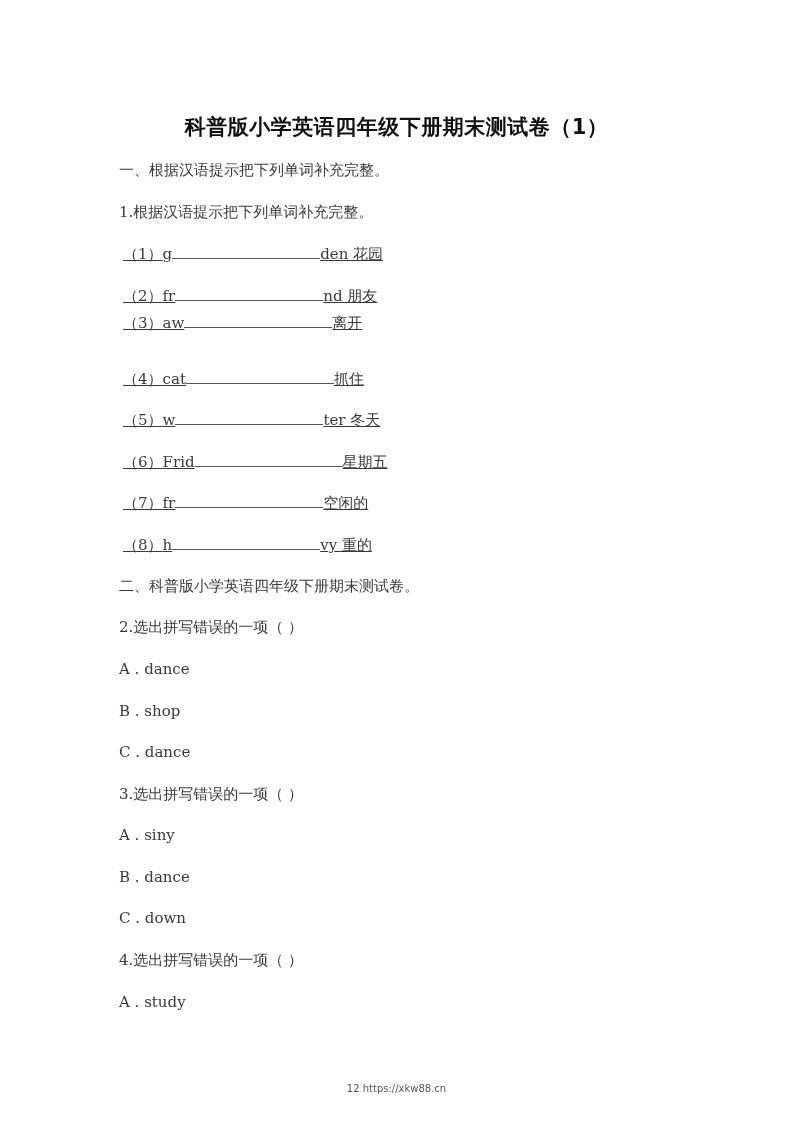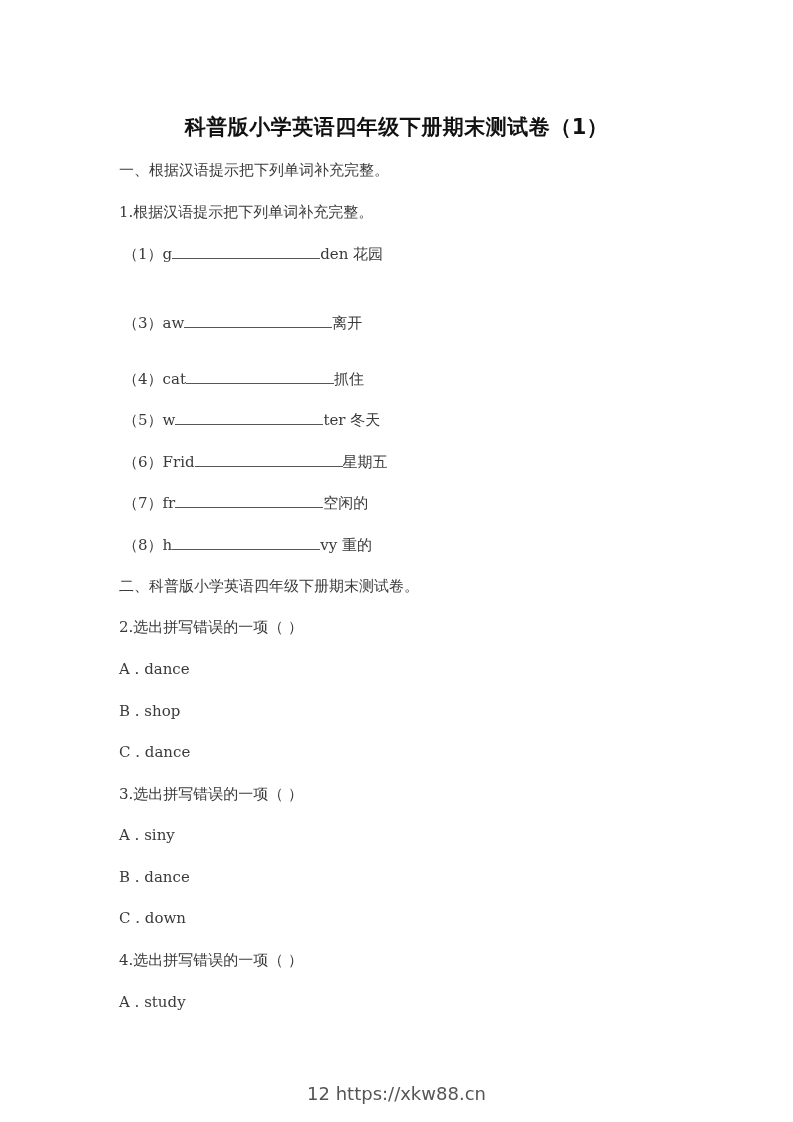--- a/index.html
+++ b/index.html
@@ -4,34 +4,35 @@
   <style>
     html, body { margin: 0; padding: 0; background: #ffffff; }
     body { width: 793px; height: 1122px; position: relative; overflow: hidden;
            font-family: "DejaVu Serif", "Liberation Serif", serif; color: #333333; }
     .page { position: absolute; left: 0; top: 0; width: 793px; height: 1122px; margin-top: 12px; }
     .title { position: absolute; left: 0; width: 793px; top: 101px; text-align: center;
              font-family: "DejaVu Sans", "Liberation Sans", sans-serif; font-weight: bold;
              font-size: 21px; color: #111111; letter-spacing: 0.5px; }
     .line { position: absolute; left: 119px; font-size: 15px; white-space: pre; color: #3a3a3a; }
     .blank { display: inline-block; border-bottom: 1px solid #555; width: 148px; height: 14px; vertical-align: baseline; }
-    .item { left: 123px; }
+    .item { left: 123px; text-decoration: underline; }
     .footer { position: absolute; left: 0; width: 793px; top: 1071px; text-align: center;
-              font-family: "DejaVu Sans", "Liberation Sans", sans-serif; font-size: 18px; color: #555; }
+              font-family: "DejaVu Sans", "Liberation Sans", sans-serif; font-size: 10px; color: #555; }
   </style>
 </head>
 <body>
 
 <div class="page">
   <div class="title">科普版小学英语四年级下册期末测试卷（1）</div>
 
   <div class="line" style="top:149px">一、根据汉语提示把下列单词补充完整。</div>
   <div class="line" style="top:191px">1.根据汉语提示把下列单词补充完整。</div>
 
   <div class="line item" style="top:232px"><span>（1）</span><span>g</span><span class="blank"></span><span>den 花园</span></div>
+  <div class="line item" style="top:274px"><span>（2）</span><span>fr</span><span class="blank"></span><span>nd 朋友</span></div>
   <div class="line item" style="top:301px"><span>（3）</span><span>aw</span><span class="blank"></span><span>离开</span></div>
   <div class="line item" style="top:357px"><span>（4）</span><span>cat</span><span class="blank"></span><span>抓住</span></div>
   <div class="line item" style="top:398px"><span>（5）</span><span>w</span><span class="blank"></span><span>ter 冬天</span></div>
   <div class="line item" style="top:440px"><span>（6）</span><span>Frid</span><span class="blank"></span><span>星期五</span></div>
   <div class="line item" style="top:481px"><span>（7）</span><span>fr</span><span class="blank"></span><span>空闲的</span></div>
   <div class="line item" style="top:523px"><span>（8）</span><span>h</span><span class="blank"></span><span>vy 重的</span></div>
 
   <div class="line" style="top:565px">二、科普版小学英语四年级下册期末测试卷。</div>
 
   <div class="line" style="top:606px">2.选出拼写错误的一项（ ）</div>

